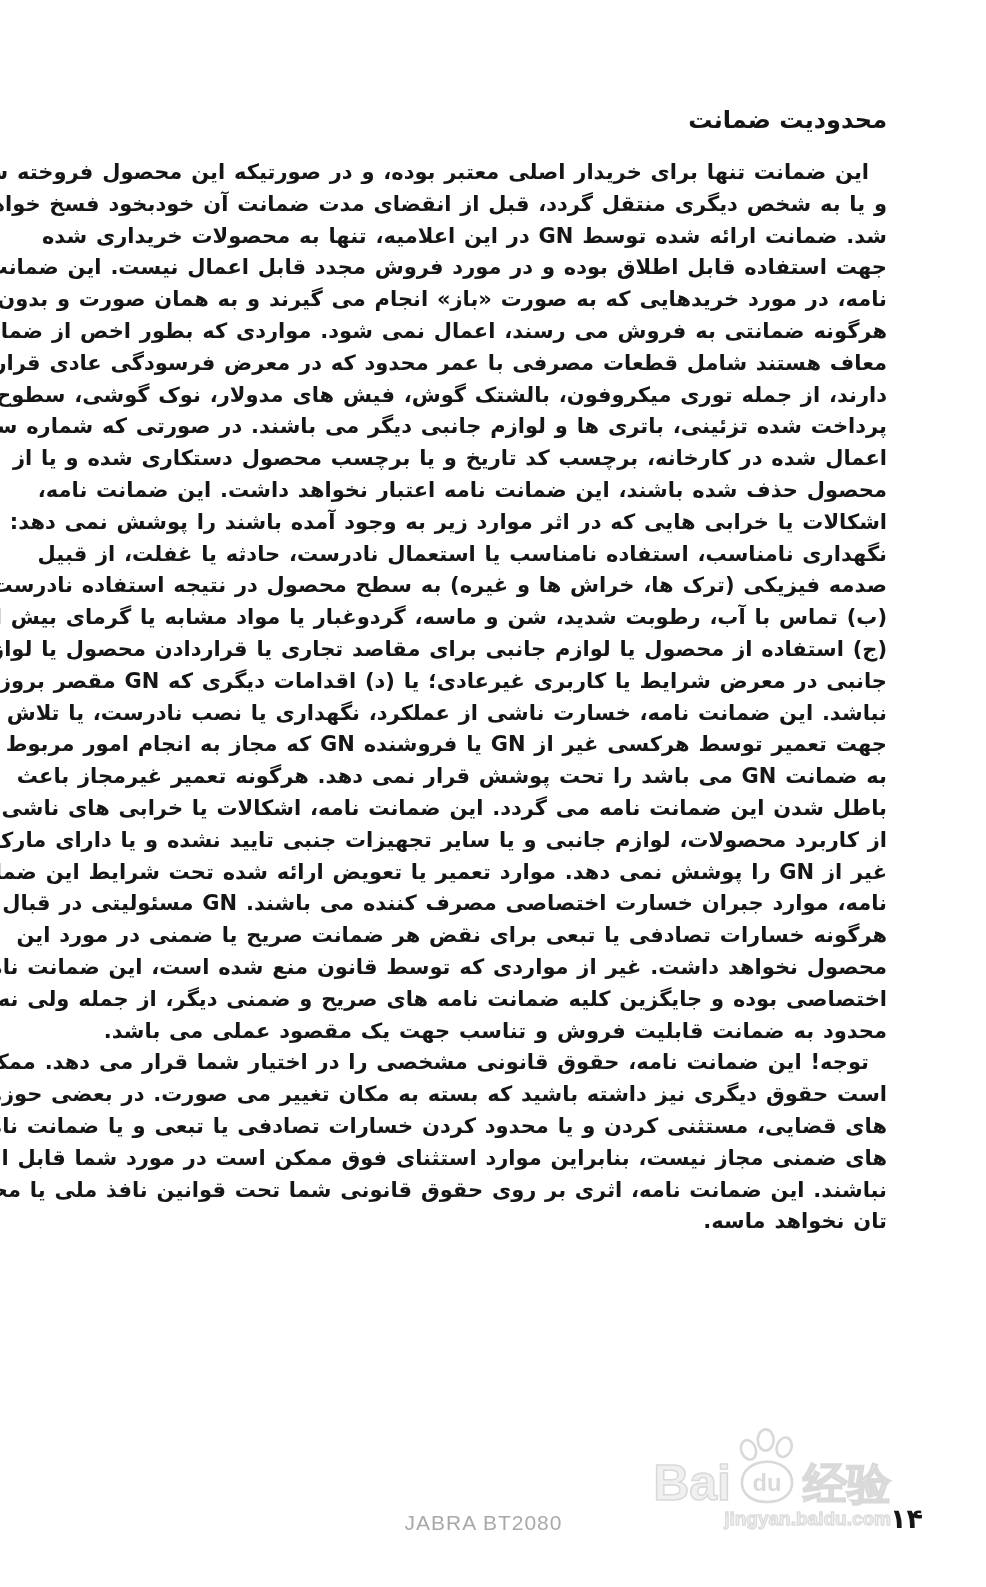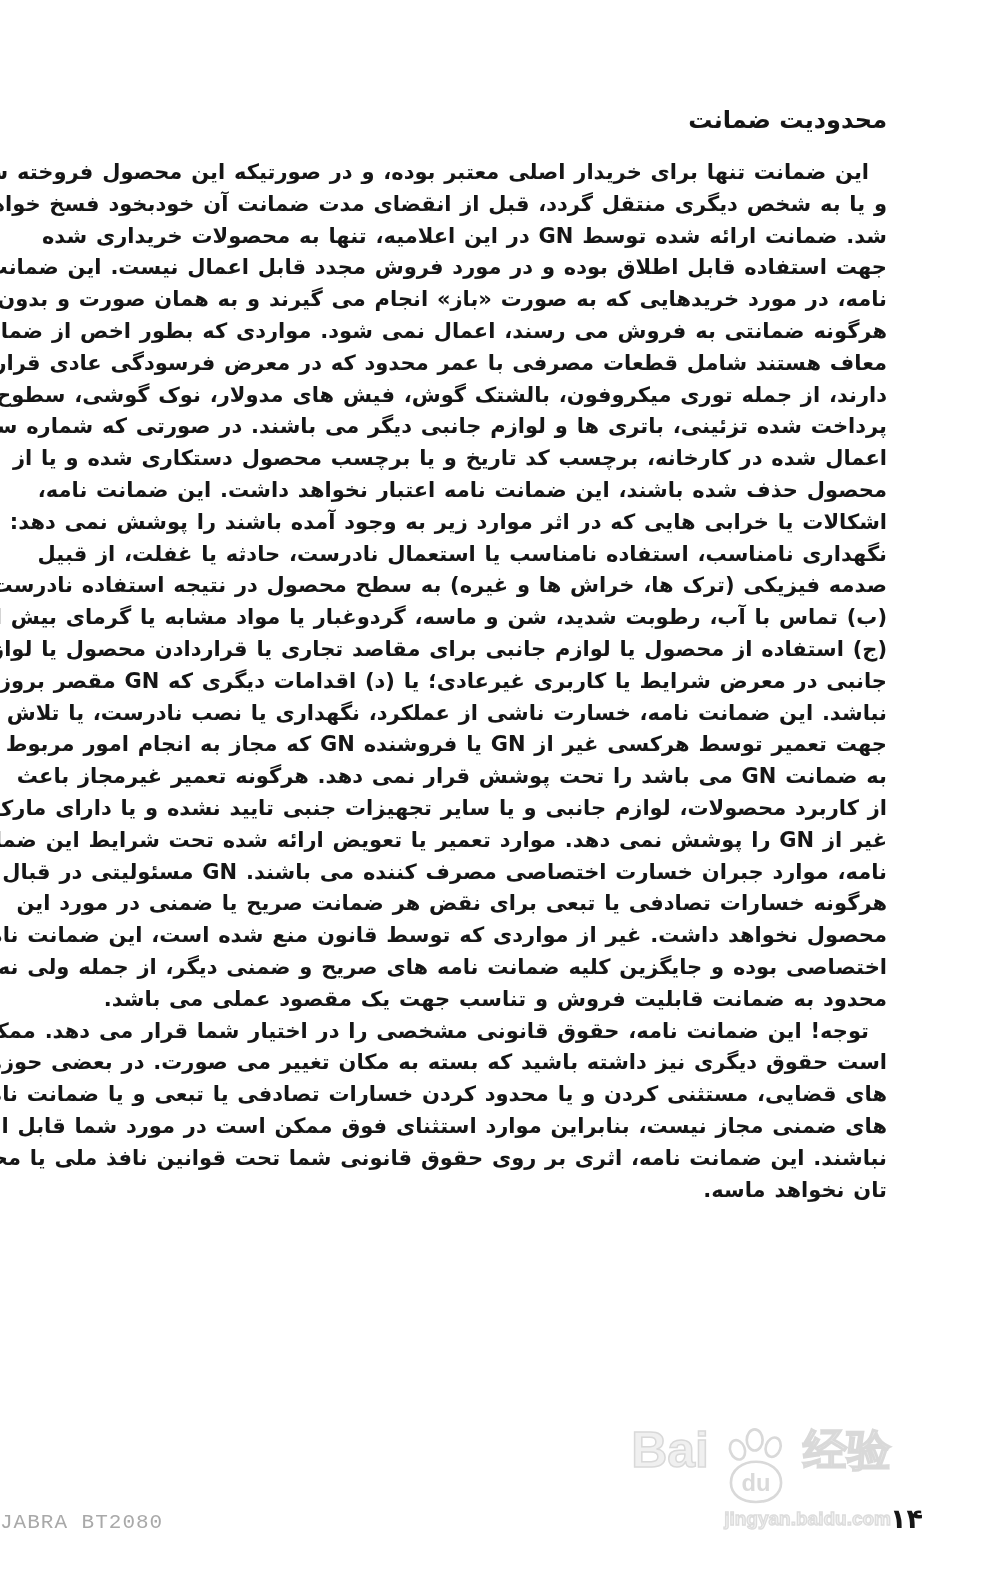--- a/index.html
+++ b/index.html
@@ -39,22 +39,22 @@
     text-align: right;
     word-spacing: 1.5px;
     white-space: nowrap;
   }
   .line.first { padding-right: 18px; }
   .footer-model {
     position: absolute;
     top: 1511px;
     left: 0;
     width: 100%;
-    text-align: left;
-    font-family: Liberation Mono, monospace;
+    text-align: center;
+    font-family: Liberation Sans, sans-serif;
     font-size: 21px;
     letter-spacing: 1px;
     color: #a9a9a9;
   }
   .page-number {
     position: absolute;
     top: 1503px;
     right: 44px;
     font-size: 27px;
     font-weight: 700;
@@ -65,23 +65,23 @@
   .watermark {
     position: absolute;
     top: 1427px;
     right: 76px;
     text-align: right;
     font-family: "Liberation Sans", sans-serif;
     user-select: none;
   }
   .wm-row1 {
     display: flex;
-    align-items: flex-start;
+    align-items: flex-end;
     justify-content: flex-end;
-    gap: 14px;
+    gap: 3px;
   }
   .wm-text {
     font-weight: 800;
     color: #f0f0f0;
     -webkit-text-stroke: 1.5px #d9d9d9;
   }
   .wm-bai { font-size: 50px; line-height: 0.95; }
   .wm-jy  { font-size: 44px; line-height: 1.05; }
   .wm-site {
     font-size: 19px;
@@ -116,20 +116,21 @@
       <div class="line">محصول حذف شده باشند، این ضمانت نامه اعتبار نخواهد داشت. این ضمانت نامه،</div>
       <div class="line">اشکالات یا خرابی هایی که در اثر موارد زیر به وجود آمده باشند را پوشش نمی دهد: (الف)</div>
       <div class="line">نگهداری نامناسب، استفاده نامناسب یا استعمال نادرست، حادثه یا غفلت، از قبیل</div>
       <div class="line">صدمه فیزیکی (ترک ها، خراش ها و غیره) به سطح محصول در نتیجه استفاده نادرست؛</div>
       <div class="line">(ب) تماس با آب، رطوبت شدید، شن و ماسه، گردوغبار یا مواد مشابه یا گرمای بیش از حد؛</div>
       <div class="line">(ج) استفاده از محصول یا لوازم جانبی برای مقاصد تجاری یا قراردادن محصول یا لوازم</div>
       <div class="line">جانبی در معرض شرایط یا کاربری غیرعادی؛ یا (د) اقدامات دیگری که GN مقصر بروز آنها</div>
       <div class="line">نباشد. این ضمانت نامه، خسارت ناشی از عملکرد، نگهداری یا نصب نادرست، یا تلاش</div>
       <div class="line">جهت تعمیر توسط هرکسی غیر از GN یا فروشنده GN که مجاز به انجام امور مربوط</div>
       <div class="line">به ضمانت GN می باشد را تحت پوشش قرار نمی دهد. هرگونه تعمیر غیرمجاز باعث</div>
+      <div class="line">باطل شدن این ضمانت نامه می گردد. این ضمانت نامه، اشکالات یا خرابی های ناشی</div>
       <div class="line">از کاربرد محصولات، لوازم جانبی و یا سایر تجهیزات جنبی تایید نشده و یا دارای مارک</div>
       <div class="line">غیر از GN را پوشش نمی دهد. موارد تعمیر یا تعویض ارائه شده تحت شرایط این ضمانت</div>
       <div class="line">نامه، موارد جبران خسارت اختصاصی مصرف کننده می باشند. GN مسئولیتی در قبال</div>
       <div class="line">هرگونه خسارات تصادفی یا تبعی برای نقض هر ضمانت صریح یا ضمنی در مورد این</div>
       <div class="line">محصول نخواهد داشت. غیر از مواردی که توسط قانون منع شده است، این ضمانت نامه</div>
       <div class="line">اختصاصی بوده و جایگزین کلیه ضمانت نامه های صریح و ضمنی دیگر، از جمله ولی نه</div>
       <div class="line">محدود به ضمانت قابلیت فروش و تناسب جهت یک مقصود عملی می باشد.</div>
     </div>
 
     <div class="para">

